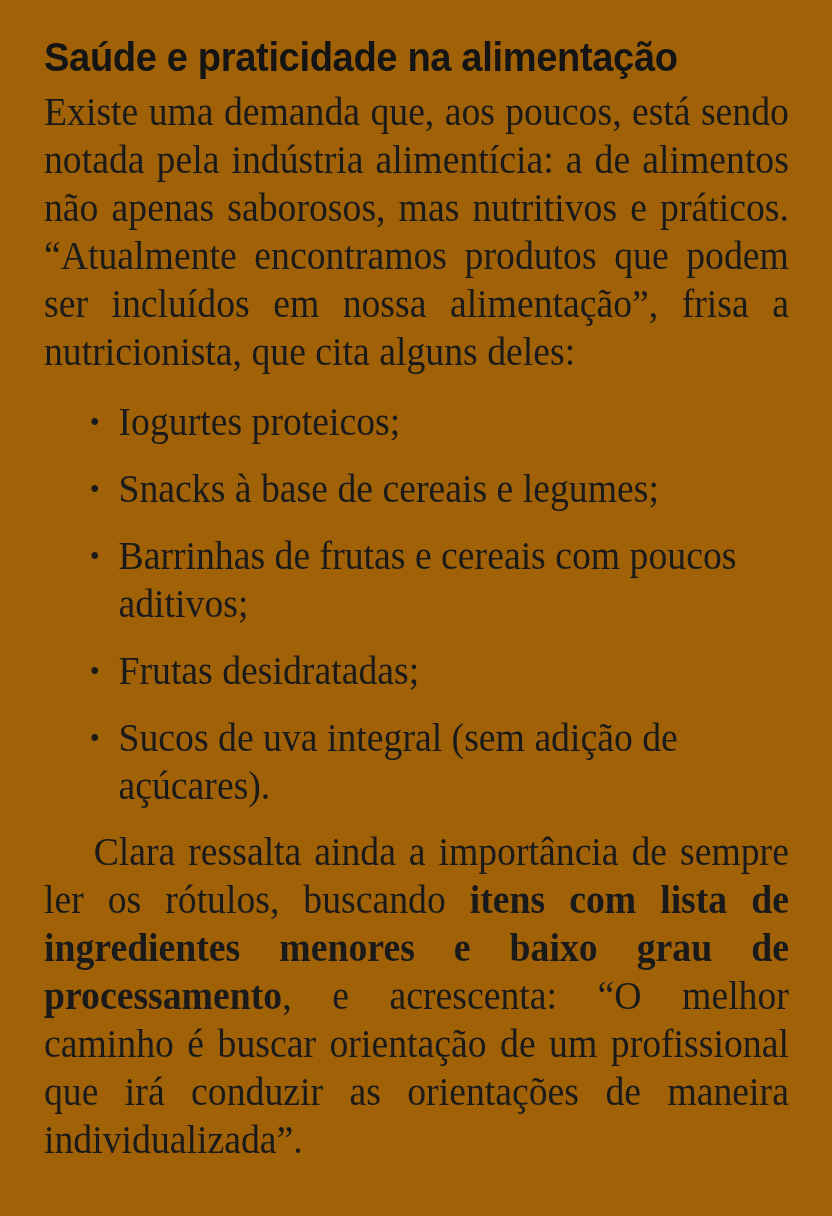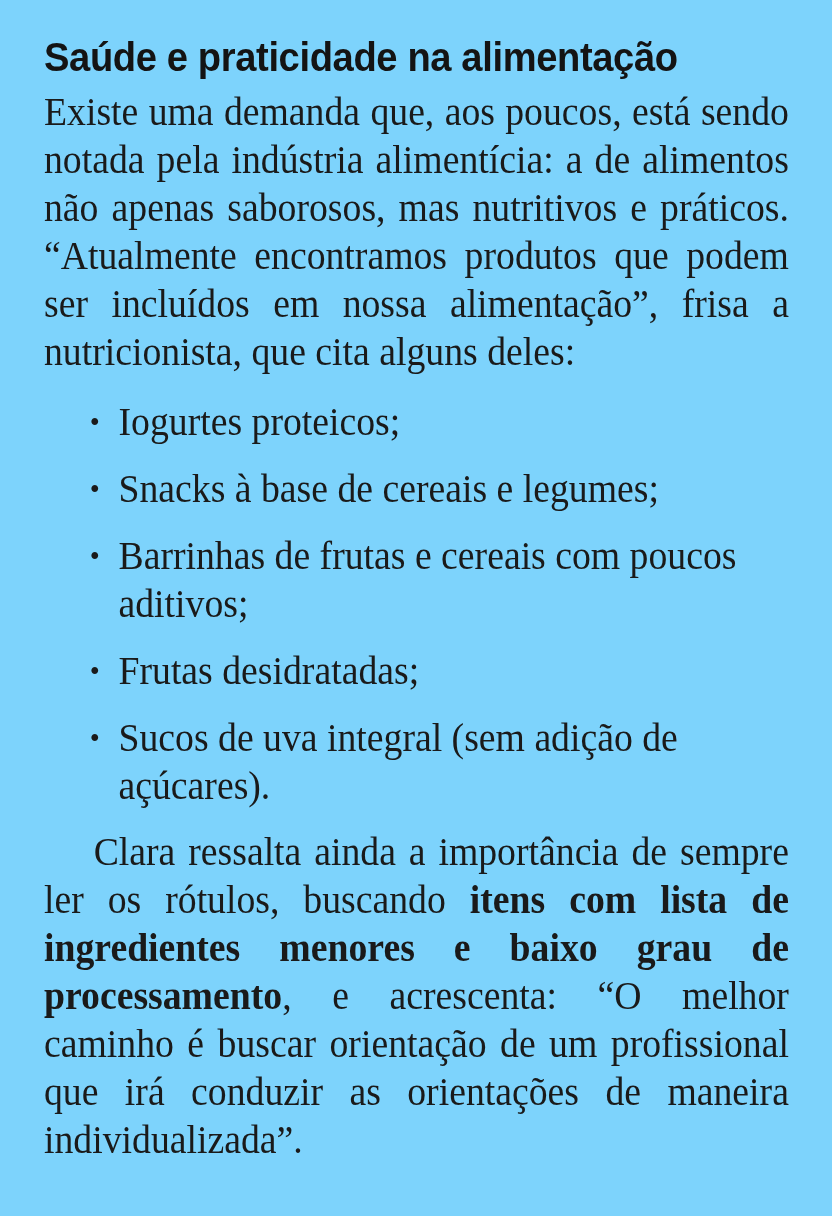--- a/index.html
+++ b/index.html
@@ -79,21 +79,21 @@
     position: absolute;
     left: 48px;
     top: 0;
     line-height: 48px;
     font-size: 30px;
   }
 </style>
 </head>
 <body style="background: rgb(253, 224, 116); color: rgb(26, 26, 26);">
 
-<div class="page" style="background: #7dd3fc;">
+<div class="page" style="background: #a16207;">
 
   <h1 class="article-title">Saúde e praticidade na alimentação</h1>
 
   <p class="body-para lead">Existe uma demanda que, aos poucos, está sendo notada pela indústria alimentícia: a de alimentos não apenas saborosos, mas nutritivos e práticos. “Atualmente encontramos produtos que podem ser incluídos em nossa alimentação”, frisa a nutricionista, que cita alguns deles:</p>
 
   <ul class="bullet-list">
     <li class="bullet-item">
       <span class="bullet-dot">•</span>
       <span>Iogurtes proteicos;</span>
     </li>

